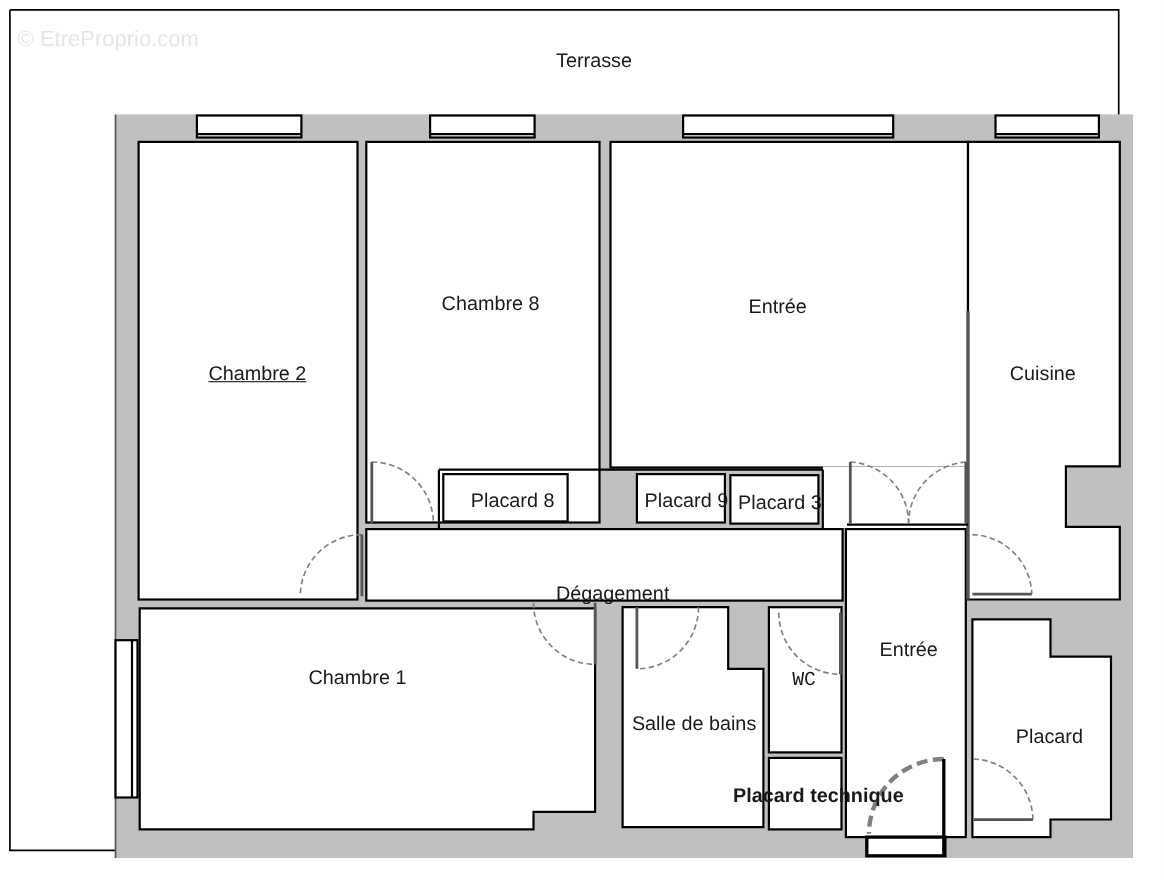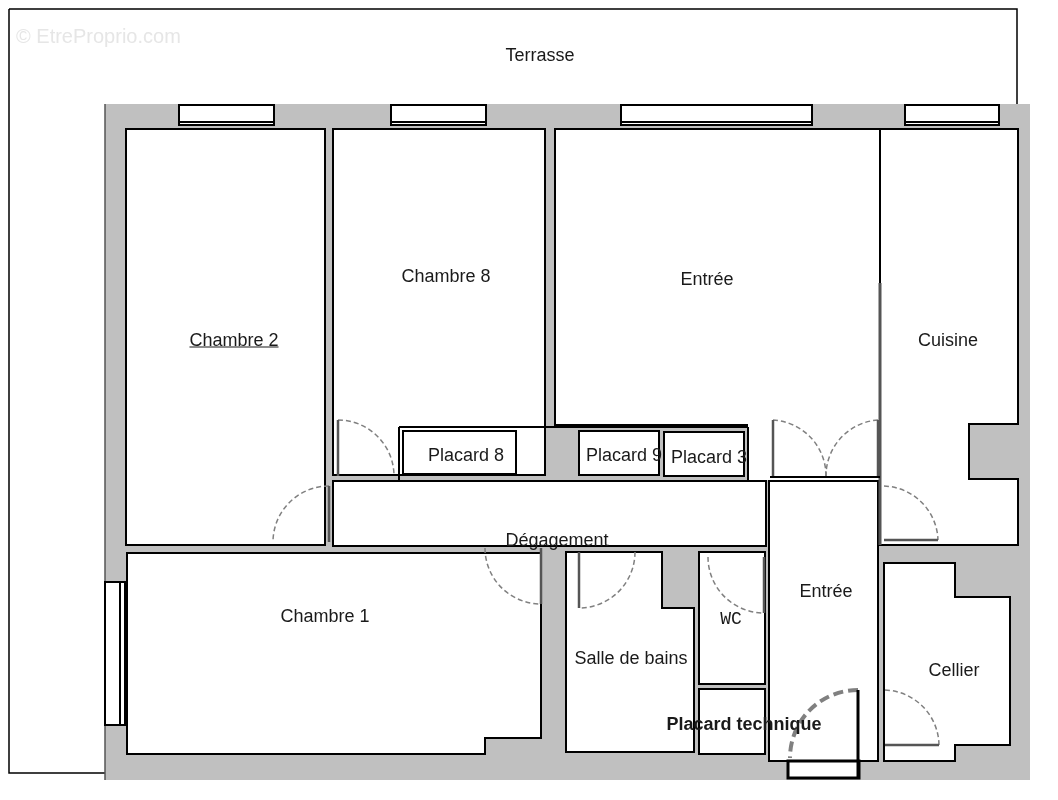--- a/index.html
+++ b/index.html
@@ -103,14 +103,14 @@
 <div class="lbl" style="left:707px;top:279px;">Entrée</div>
 <div class="lbl" style="left:948px;top:325px;margin-top:15px;">Cuisine</div>
 <div class="lbl" style="left:466px;top:455px;">Placard 8</div>
 <div class="lbl" style="left:624px;top:455px;">Placard 9</div>
 <div class="lbl" style="left:709px;top:457px;">Placard 3</div>
 <div class="lbl" style="left:557px;top:516px;margin-top:24px;">Dégagement</div>
 <div class="lbl" style="left:325px;top:616px;">Chambre 1</div>
 <div class="lbl" style="left:631px;top:658px;">Salle de bains</div>
 <div class="lbl" style="left:731px;top:619px;font-family:Liberation Mono, monospace;">WC</div>
 <div class="lbl" style="left:826px;top:591px;">Entrée</div>
-<div class="lbl" style="left:954px;top:670px;">Cellier</div>
+<div class="lbl" style="left:954px;top:670px;">Placard</div>
 <div class="lbl" style="left:744px;top:724px;font-weight:bold;">Placard technique</div>
 
 </body></html>

